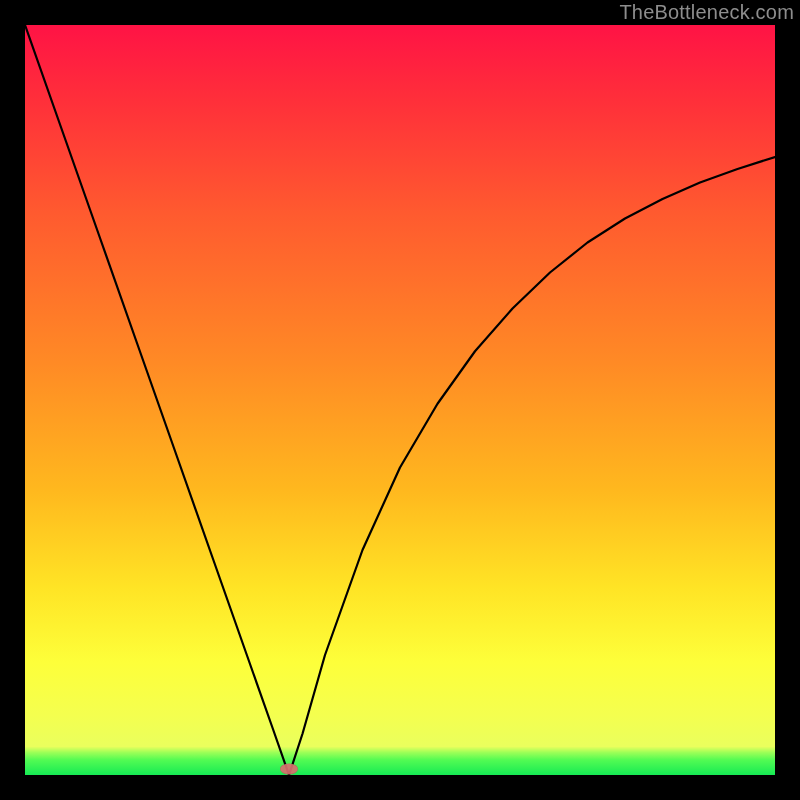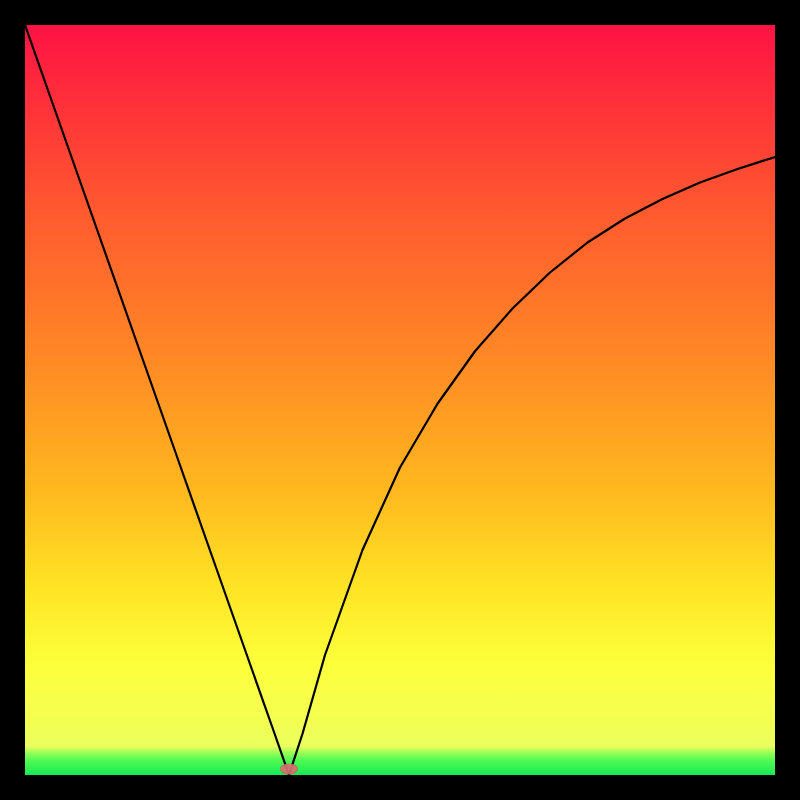--- a/index.html
+++ b/index.html
@@ -74,13 +74,14 @@
 <body>
 
 <div class="wrap">
   <div class="plot">
     <div class="gradient"></div>
     <svg class="curve" viewBox="0 0 750 750" preserveAspectRatio="none">
       <path id="curve-path" fill="none" stroke="#000" stroke-width="2.2" stroke-linejoin="round" stroke-linecap="round" d="M0.00 0.00 L37.50 106.50 L75.00 213.00 L112.50 319.50 L150.00 426.00 L187.50 532.50 L225.00 639.00 L247.50 702.75 L264.00 750.00 L277.50 708.75 L300.00 630.00 L337.50 525.00 L375.00 442.50 L412.50 378.75 L450.00 326.25 L487.50 283.50 L525.00 247.50 L562.50 217.50 L600.00 193.50 L637.50 174.00 L675.00 157.50 L712.50 144.00 L750.00 132.00"></path>
     </svg>
     <div class="marker" id="marker" style="left: 264px; top: 744px; background: rgb(215, 112, 111);"></div>
   </div>
+  <div class="watermark">TheBottleneck.com</div>
 </div>
 
 </body></html>

